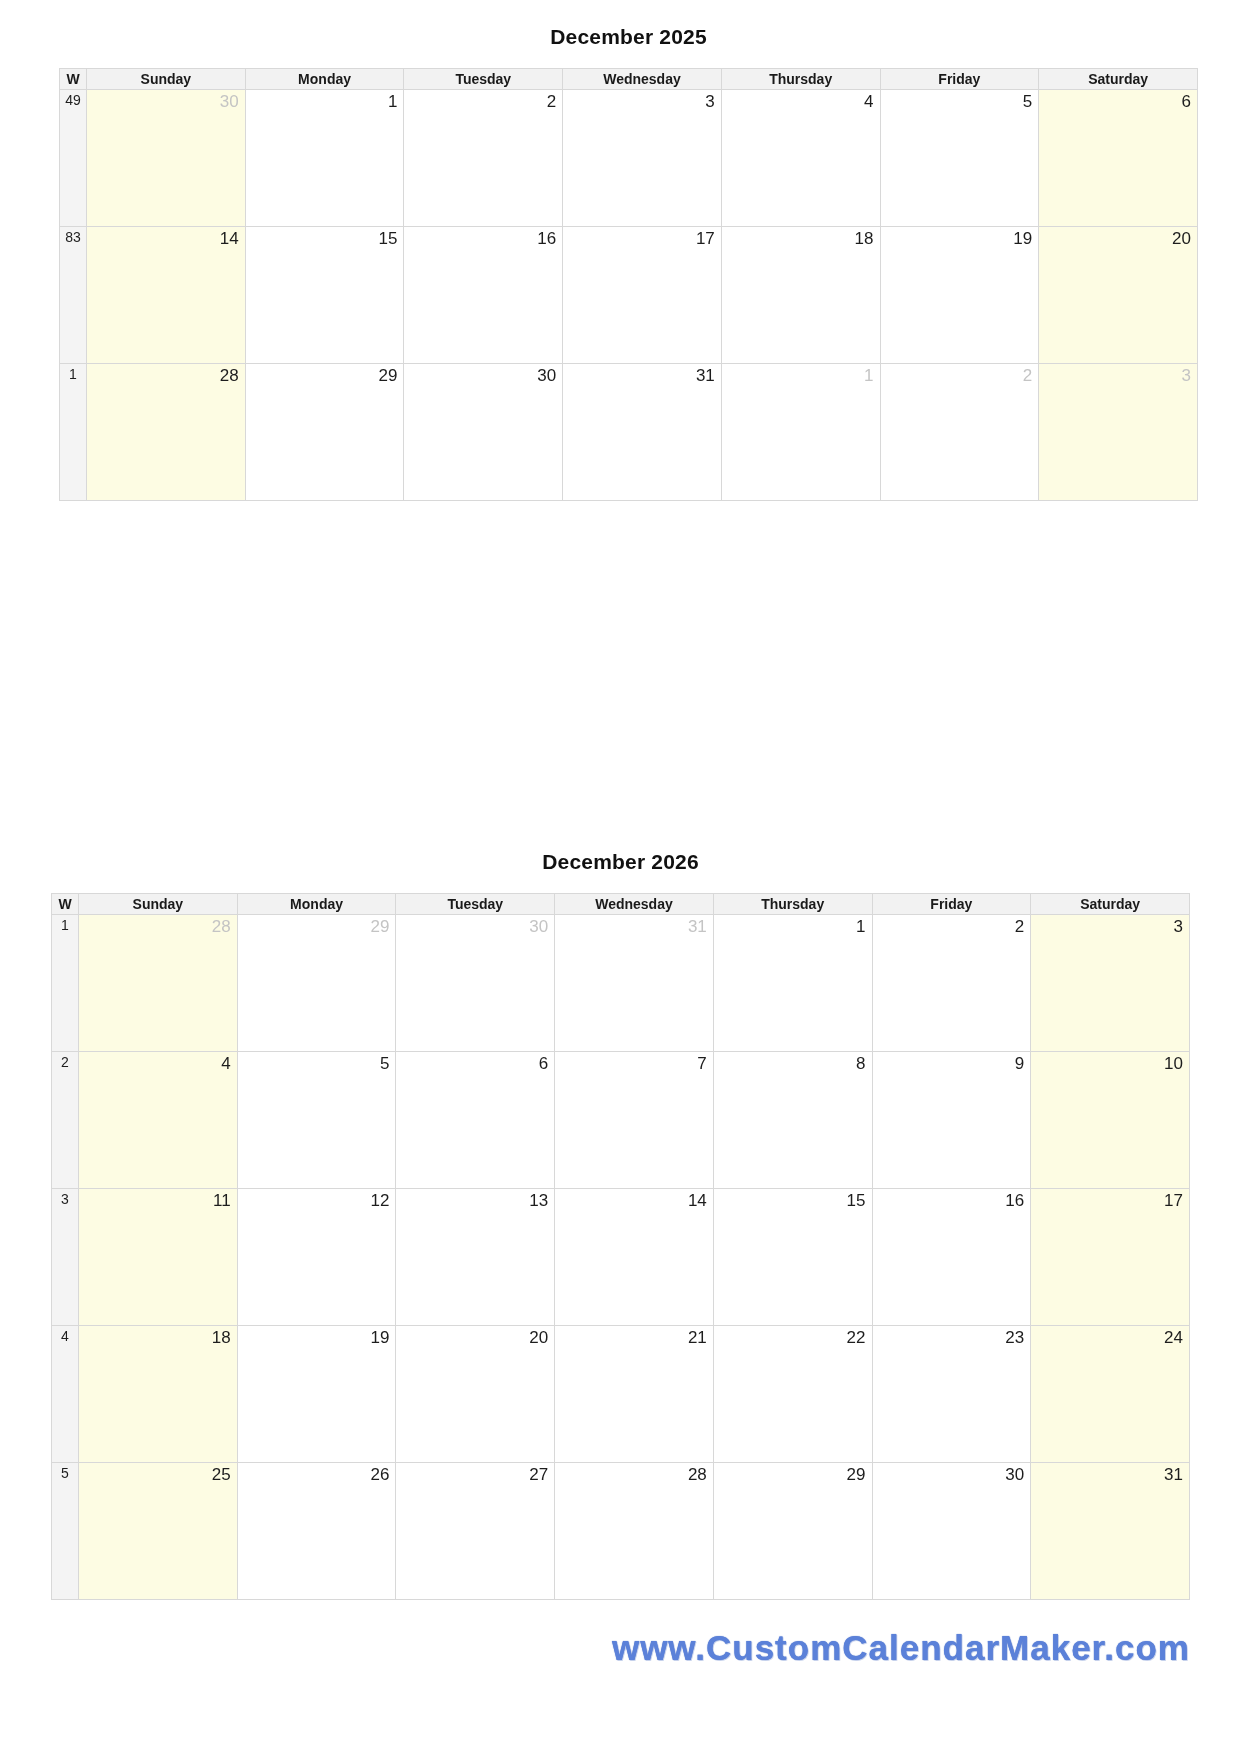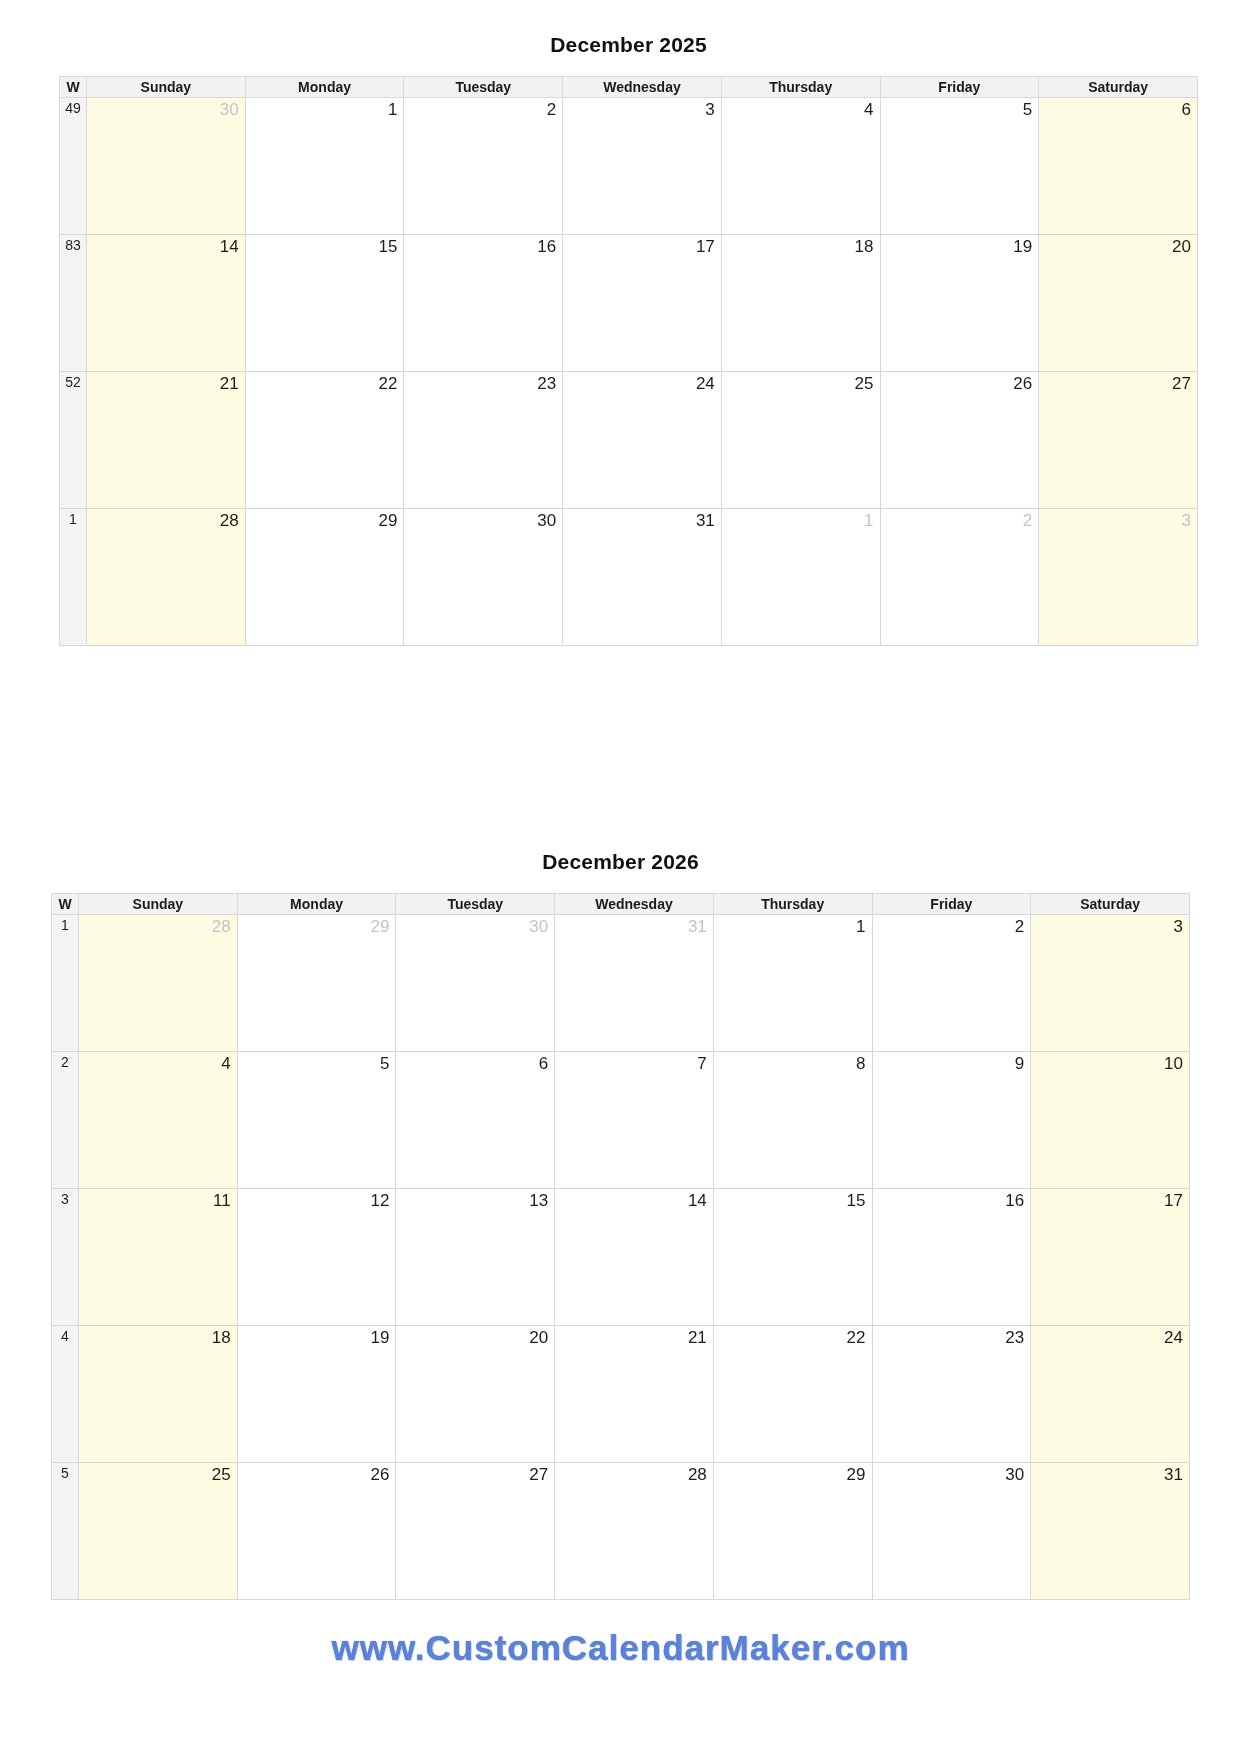--- a/index.html
+++ b/index.html
@@ -13,21 +13,21 @@
     position: relative;
     overflow: hidden;
     font-family: "Liberation Sans", sans-serif;
     -webkit-font-smoothing: antialiased;
   }
   .cal {
     position: absolute;
     left: 51px;
     width: 1139px;
   }
-  #cal0 { top: 28px; padding-left: 8px; }
+  #cal0 { top: 20px; padding-left: 8px; }
   #cal1 { top: 845px; }
   .cal-title {
     margin: 0;
     height: 34px;
     line-height: 34px;
     text-align: center;
     font-size: 21px;
     font-weight: 700;
     color: #111111;
     letter-spacing: 0.2px;
@@ -72,21 +72,21 @@
     padding: 2px 6px 0 0;
     line-height: 1.15;
   }
   td.day.weekend { background: var(--weekend-bg, #fdfce3); }
   td.day.muted { color: var(--muted-color, #c4c4c4); }
   .footer {
     position: absolute;
     top: 1628px;
     left: 51px;
     width: 1139px;
-    text-align: center;
+    text-align: right;
     font-size: 35px;
     font-weight: 700;
     letter-spacing: 1px;
     color: var(--footer-color, #5b81d9);
     text-shadow: 0 0 1px #4a6fc4, 1px 1px 0 rgba(74, 111, 196, 0.25);
     cursor: pointer;
   }
 </style>
 </head>
 <body>
@@ -131,30 +131,20 @@
           <td class="wnum">83</td>
           <td class="day weekend">14</td>
           <td class="day">15</td>
           <td class="day">16</td>
           <td class="day">17</td>
           <td class="day">18</td>
           <td class="day">19</td>
           <td class="day weekend">20</td>
         </tr>
         <tr class="weekrow">
-          <td class="wnum">52</td>
-          <td class="day weekend">21</td>
-          <td class="day">22</td>
-          <td class="day">23</td>
-          <td class="day">24</td>
-          <td class="day">25</td>
-          <td class="day">26</td>
-          <td class="day weekend">27</td>
-        </tr>
-        <tr class="weekrow">
           <td class="wnum">1</td>
           <td class="day weekend">28</td>
           <td class="day">29</td>
           <td class="day">30</td>
           <td class="day">31</td>
           <td class="day muted">1</td>
           <td class="day muted">2</td>
           <td class="day weekend muted">3</td>
         </tr>
       </tbody>

